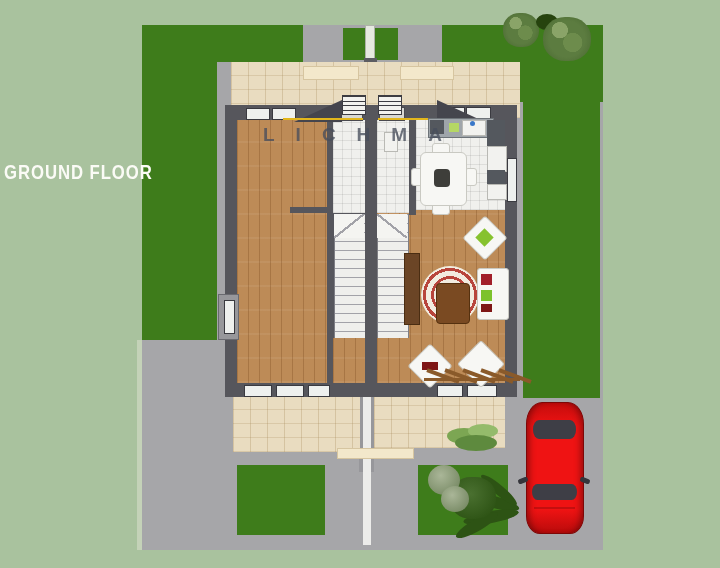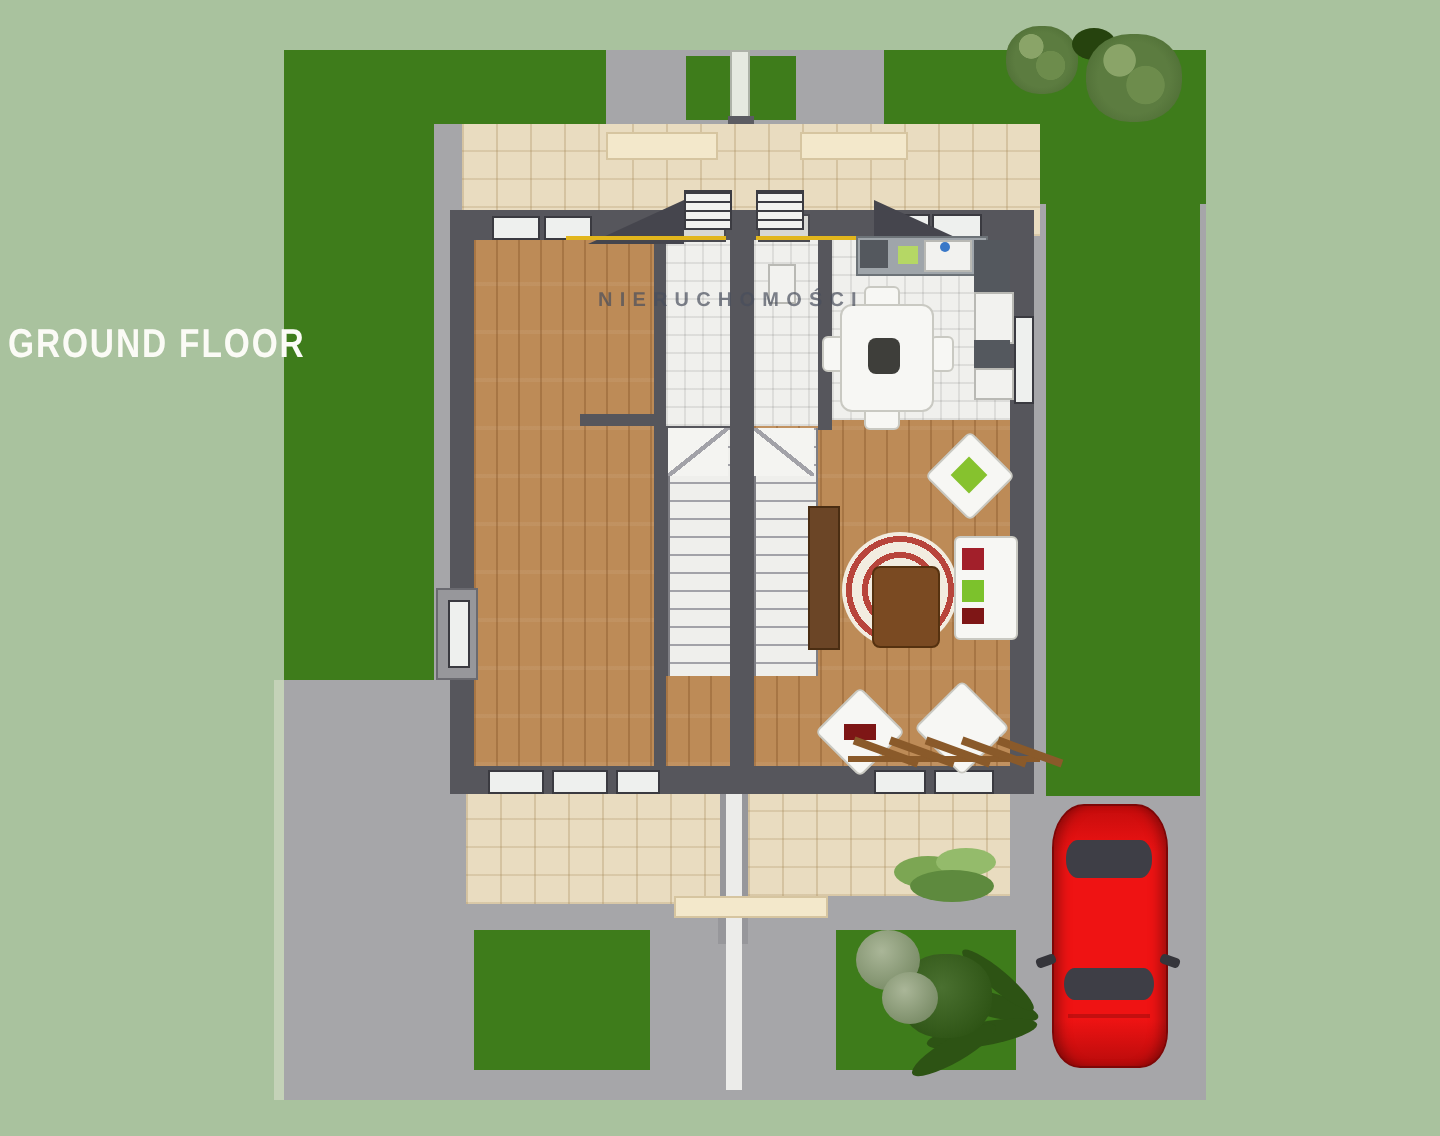--- a/index.html
+++ b/index.html
@@ -202,15 +202,15 @@
   <div class="abs bush-lite" style="left:441px;top:486px;width:28px;height:26px"></div>
 
   <div class="abs car-body" style="left:526px;top:402px;width:56px;height:130px"></div>
   <div class="abs car-glass" style="left:533px;top:420px;width:43px;height:19px"></div>
   <div class="abs car-glass" style="left:532px;top:484px;width:45px;height:16px"></div>
   <div class="abs mirror" style="left:518px;top:478px;width:10px;height:5px;transform:rotate(-20deg)"></div>
   <div class="abs mirror" style="left:580px;top:478px;width:10px;height:5px;transform:rotate(20deg)"></div>
   <div class="abs" style="left:534px;top:507px;width:41px;height:2px;background:rgba(0,0,0,.18)"></div>
 
   <div class="abs floor-label">GROUND FLOOR</div>
-  <div class="abs wm-sub">NIERUCHOMOŚCI</div>
+  <div class="abs wm-brand">LICHMA</div>
 
 </div>
 
 </body></html>

